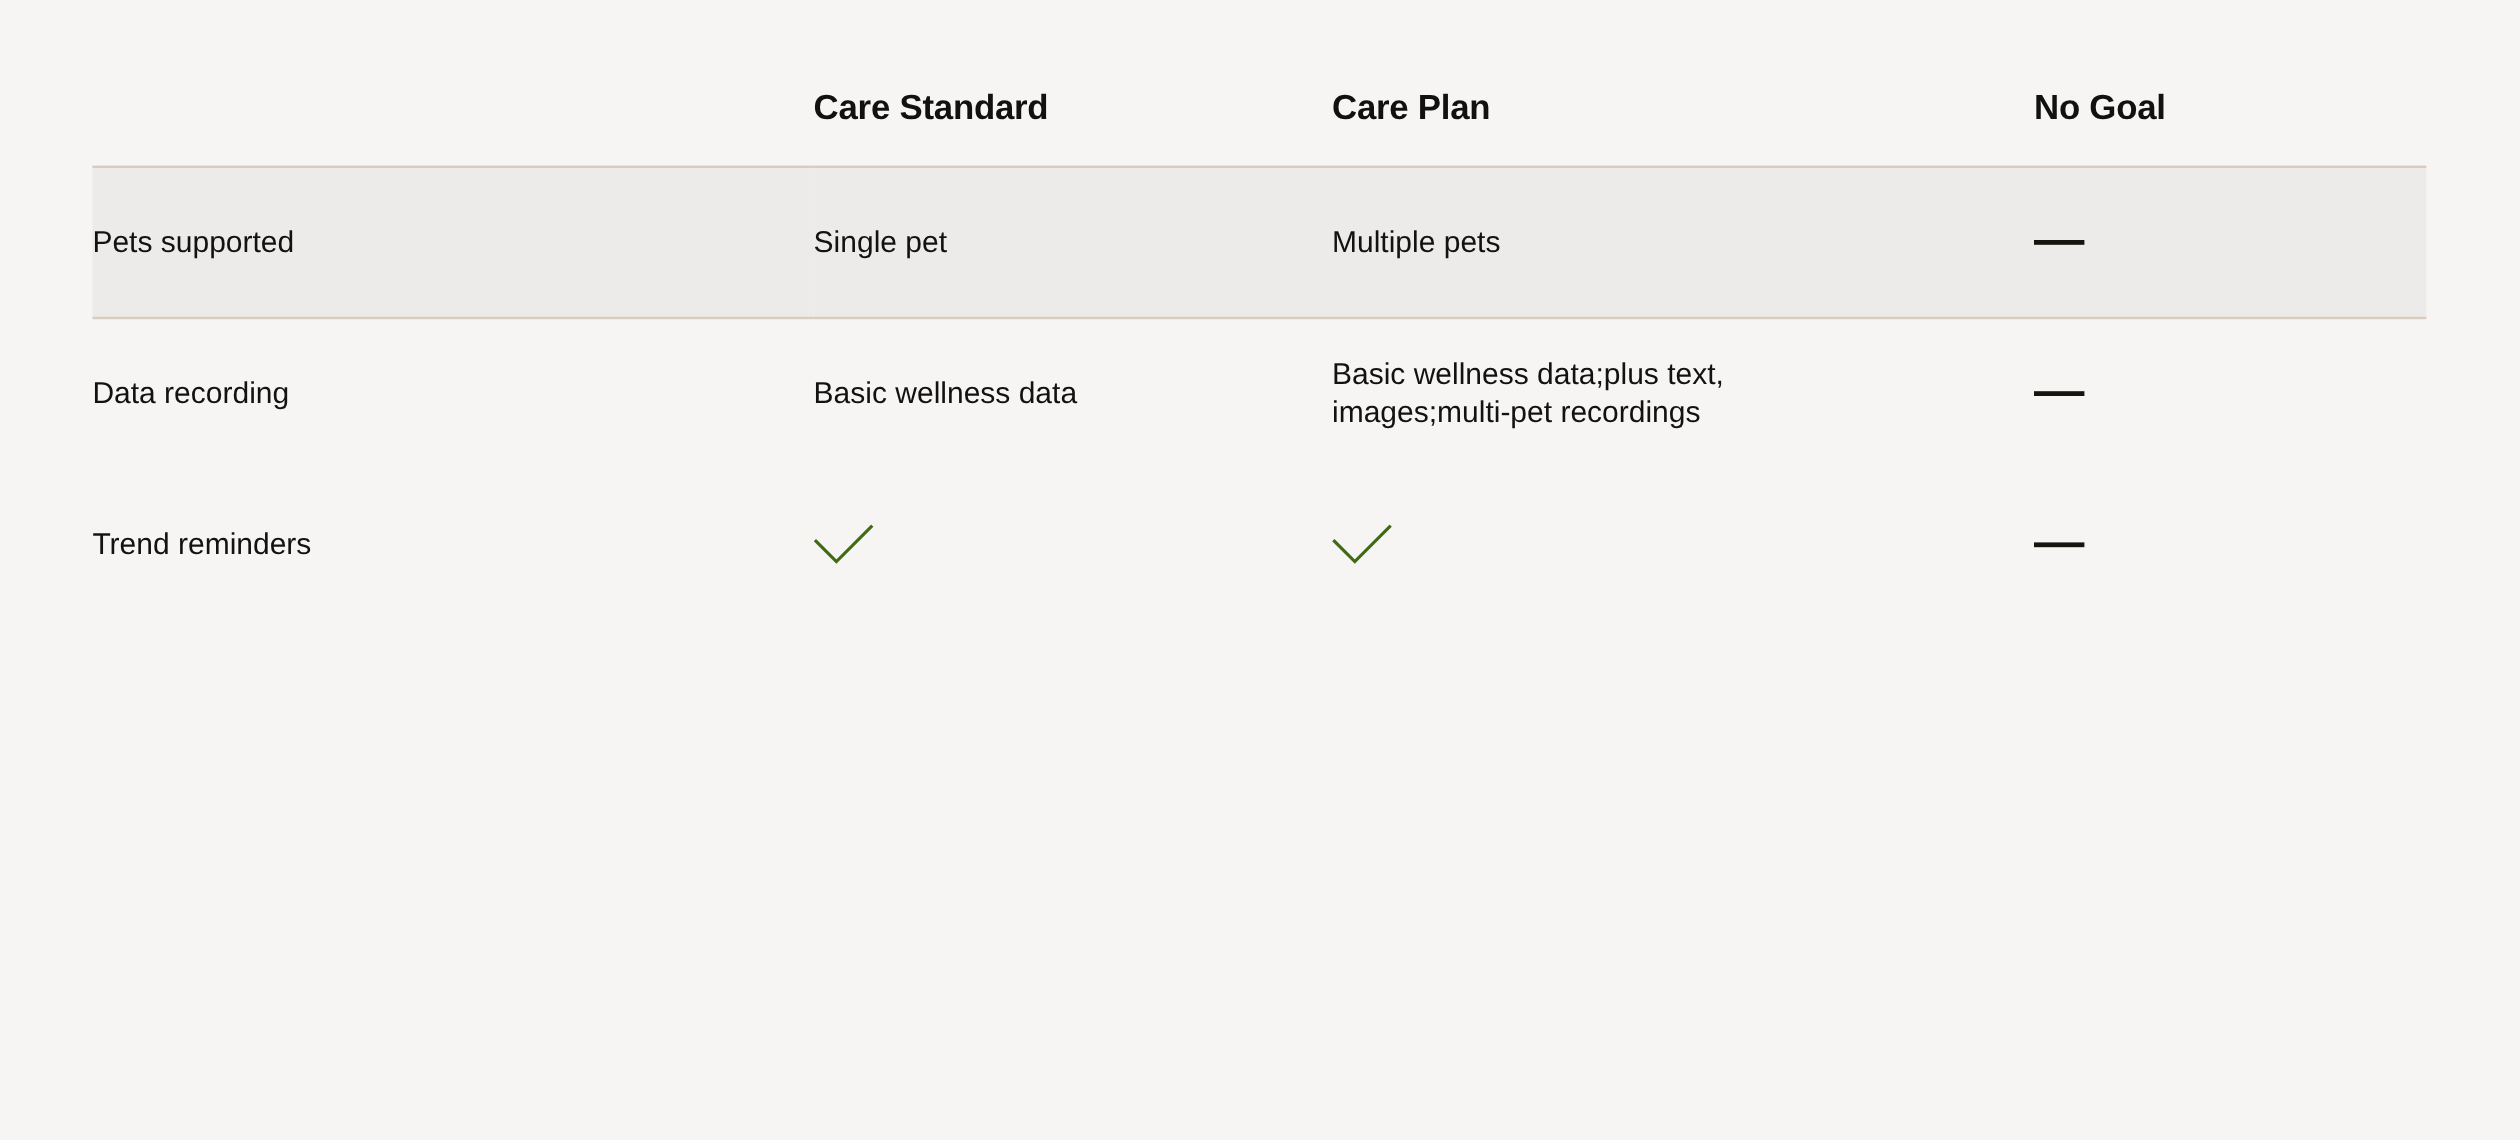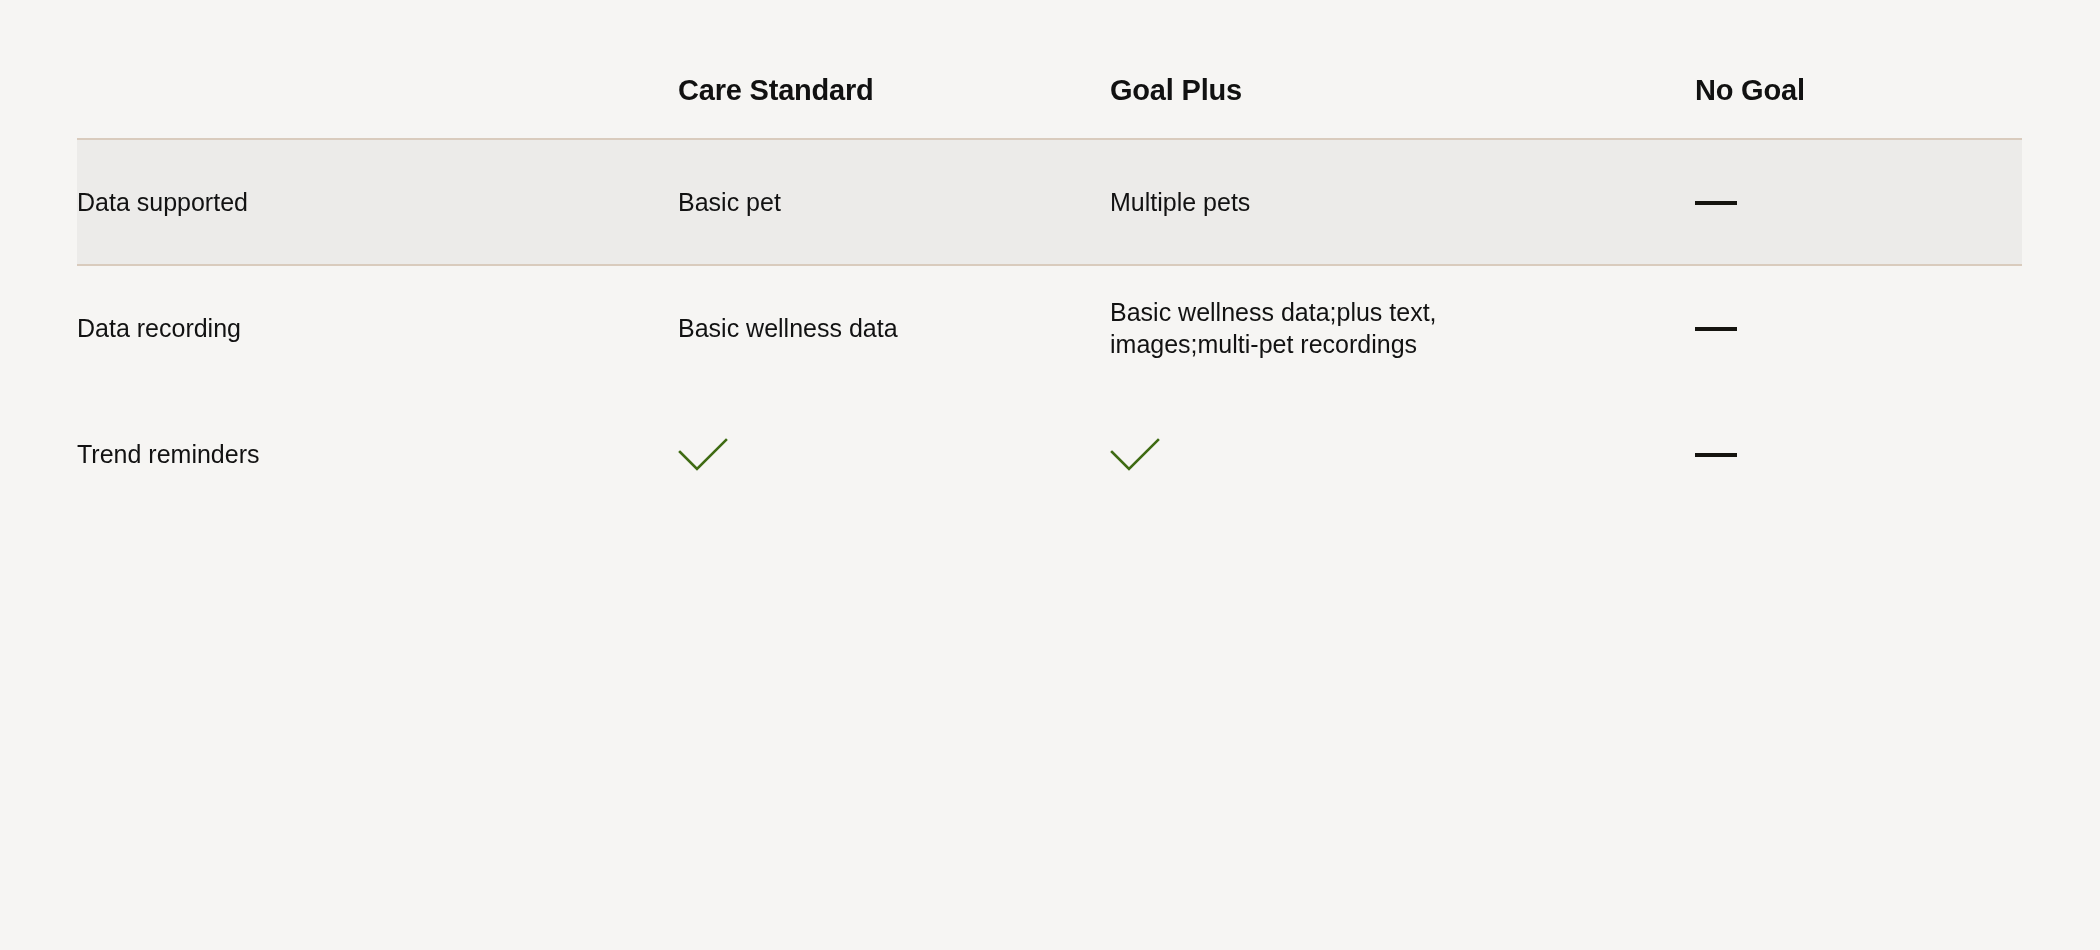--- a/index.html
+++ b/index.html
@@ -124,35 +124,35 @@
     </colgroup>
     <thead>
       <tr>
         <th class="head-feature" scope="col">
           <span class="head-inner"></span>
         </th>
         <th scope="col">
           <span class="head-inner">Care Standard</span>
         </th>
         <th scope="col">
-          <span class="head-inner">Goal Plus</span>
+          <span class="head-inner">Care Plan</span>
         </th>
         <th scope="col">
           <span class="head-inner">No Goal</span>
         </th>
       </tr>
     </thead>
     <tbody>
 
       <tr class="shaded">
         <td class="feature-cell">
-          <span class="nowrap-tight">Data supported</span>
-        </td>
-        <td class="value-cell">
-          <span class="nowrap-tight">Basic pet</span>
+          <span class="nowrap-tight">Pets supported</span>
+        </td>
+        <td class="value-cell">
+          <span class="nowrap-tight">Single pet</span>
         </td>
         <td class="value-cell">
           <span class="nowrap-tight">Multiple pets</span>
         </td>
         <td class="value-cell">
           <span class="dash-mark"></span>
         </td>
       </tr>
 
       <tr>

